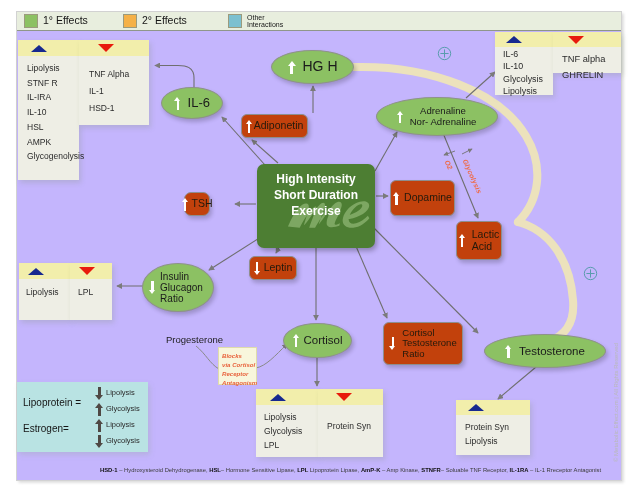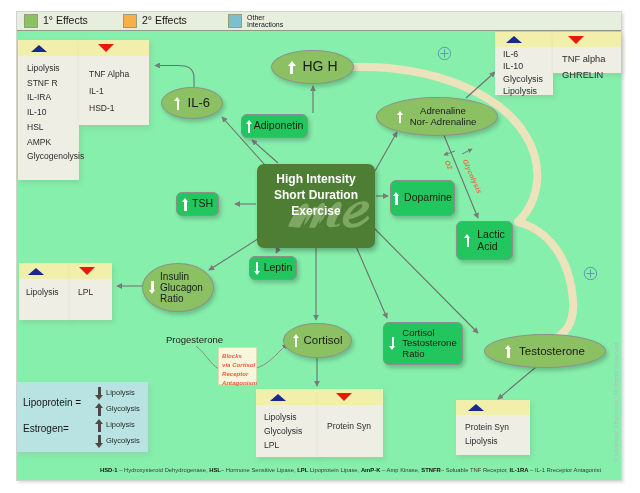--- a/index.html
+++ b/index.html
@@ -1,33 +1,33 @@
 <!DOCTYPE html>
 <html><head>
 <meta charset="utf-8">
 <style>
 html,body{margin:0;padding:0;background:#ffffff;}
 body{width:640px;height:493px;font-family:"Liberation Sans",sans-serif;overflow:hidden;}
 #stage{position:relative;width:640px;height:493px;background:#ffffff;}
-#card{position:absolute;left:16px;top:11px;width:606px;height:470px;background:#86efac;
+#card{position:absolute;left:16px;top:11px;width:606px;height:470px;background:#c4b5fd;
   border:1px solid #d2d2d2;box-sizing:border-box;box-shadow:1.5px 1.5px 3px rgba(0,0,0,.16);}
 #legend{position:absolute;left:0;top:0;right:0;height:19px;background:#e8eede;
   border-bottom:1px solid #8f968a;box-sizing:border-box;}
 .leg{position:absolute;top:2px;display:flex;align-items:center;}
 .swatch{width:14px;height:14px;border:1px solid #9b9b7d;box-sizing:border-box;display:block;}
 .leglab{font-size:10.5px;color:#161616;margin-left:5px;line-height:1.05;white-space:nowrap;}
 .leglab.two{font-size:7px;}
 svg#wires{position:absolute;left:0;top:0;width:640px;height:493px;overflow:visible;z-index:2;}
 #tablelayer{position:absolute;left:0;top:0;width:640px;height:493px;z-index:3;}
 #nodelayer{position:absolute;left:0;top:0;width:640px;height:493px;z-index:4;}
 #annlayer{position:absolute;left:0;top:0;width:640px;height:493px;z-index:5;}
 .ell,.rbox{position:absolute;box-sizing:border-box;display:flex;align-items:center;justify-content:center;}
 .ell{border-radius:50%;background:#8cc163;border:1px solid #8e9389;color:#1b1b1b;
   box-shadow:2px 3px 4px rgba(0,0,0,.2);}
-.rbox{border-radius:6px;background:#22c55e;border:1px solid #8e8e8e;color:#241a0c;
+.rbox{border-radius:6px;background:#c2410c;border:1px solid #8e8e8e;color:#241a0c;
   box-shadow:2px 3px 4px rgba(0,0,0,.2);}
 .arw{display:inline-block;position:relative;flex:none;
   --aw:8px; --ah:16px; --sh:2.5px; --hd:5.5px;
   width:var(--aw);height:var(--ah);margin-right:4px;}
 .arw::before{content:"";position:absolute;left:calc((var(--aw) - var(--sh))/2);width:var(--sh);background:#fff;}
 .arw::after{content:"";position:absolute;left:0;width:0;height:0;
   border-left:calc(var(--aw)/2) solid transparent;border-right:calc(var(--aw)/2) solid transparent;}
 .arw.up::before{top:calc(var(--hd) - 0.5px);bottom:0;height:auto;}
 .arw.up::after{top:0;border-bottom:var(--hd) solid #fff;}
 .arw.dn::before{top:0;bottom:calc(var(--hd) - 0.5px);height:auto;}
@@ -260,31 +260,31 @@
       <span class="arw up" style="--aw:7px;--ah:12px;--sh:2.2px;--hd:4.5px;margin-right:6px;"></span>
       <span class="ntxt" style="font-size:9.6px;">Adrenaline
 Nor- Adrenaline</span>
     </div>
 
     <div class="rbox" style="left:241px;top:114px;width:67px;height:24px;">
       <span class="arw up" style="--aw:7px;--ah:13px;--sh:2.2px;--hd:4.5px;margin-right:1px;"></span>
       <span class="ntxt" style="font-size:10.5px;">Adiponetin</span>
     </div>
 
-    <div class="rbox" style="left:176px;top:192px;width:43px;height:24px;">
+    <div class="rbox" style="left:184px;top:192px;width:26px;height:24px;border-radius:7px;">
       <span class="arw up" style="--aw:7px;--ah:13px;--sh:2.2px;--hd:4.5px;margin-right:3px;"></span>
       <span class="ntxt" style="font-size:10.5px;">TSH</span>
     </div>
 
     <div class="rbox" style="left:390px;top:180px;width:65px;height:36px;">
       <span class="arw up" style="--aw:7px;--ah:13px;--sh:2.2px;--hd:4.5px;margin-right:4px;"></span>
       <span class="ntxt" style="font-size:10.5px;">Dopamine</span>
     </div>
 
-    <div class="rbox" style="left:456px;top:221px;width:57px;height:39px;">
+    <div class="rbox" style="left:456px;top:221px;width:46px;height:39px;">
       <span class="arw up" style="--aw:7px;--ah:13px;--sh:2.2px;--hd:4.5px;margin-right:6px;"></span>
       <span class="ntxt" style="font-size:10.5px;text-align:left;">Lactic
 Acid</span>
     </div>
 
     <div class="rbox" style="left:249px;top:256px;width:48px;height:24px;">
       <span class="arw dn" style="--aw:7px;--ah:13px;--sh:2.2px;--hd:4.5px;margin-right:3px;"></span>
       <span class="ntxt" style="font-size:10.5px;">Leptin</span>
     </div>
 

